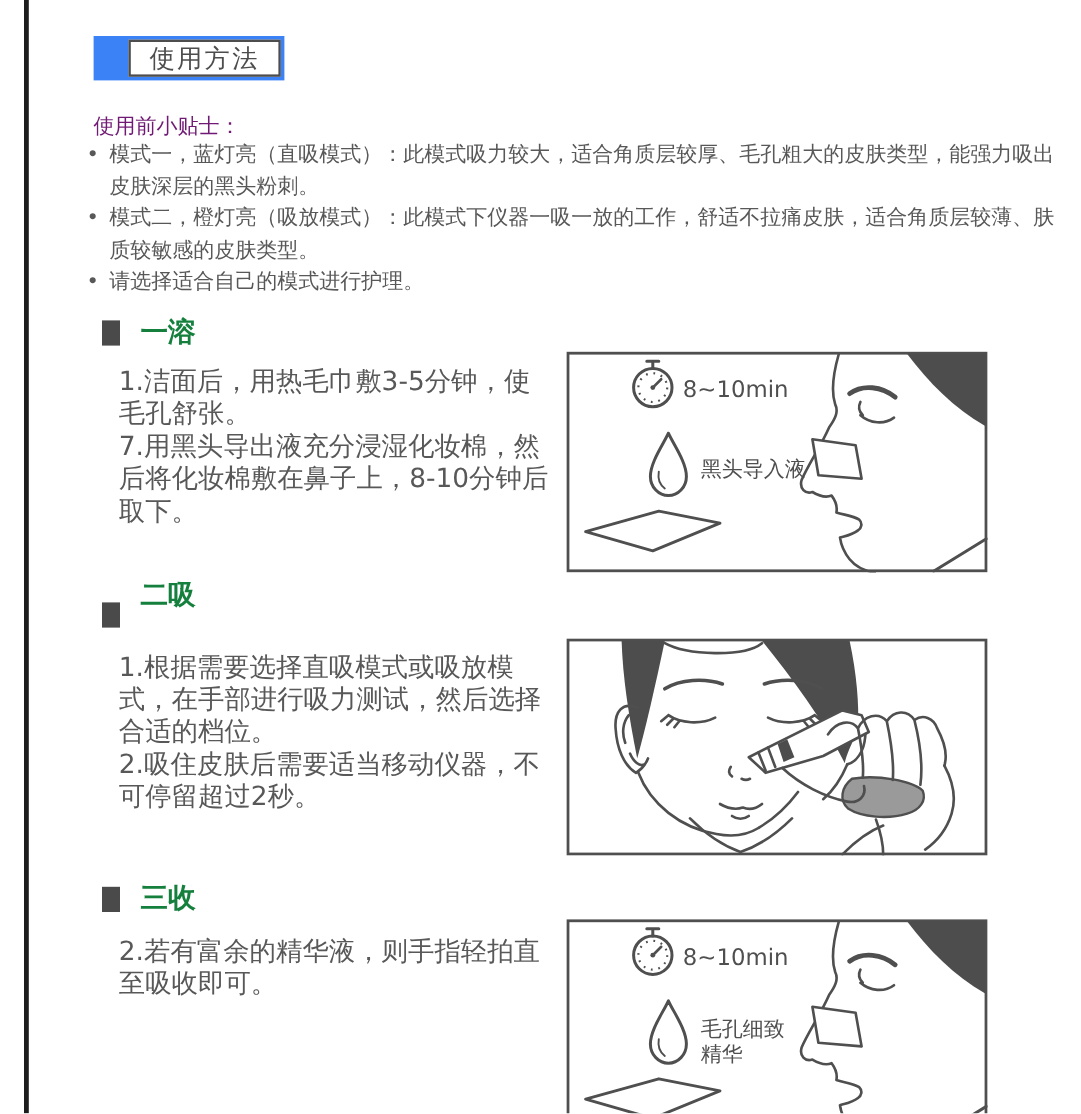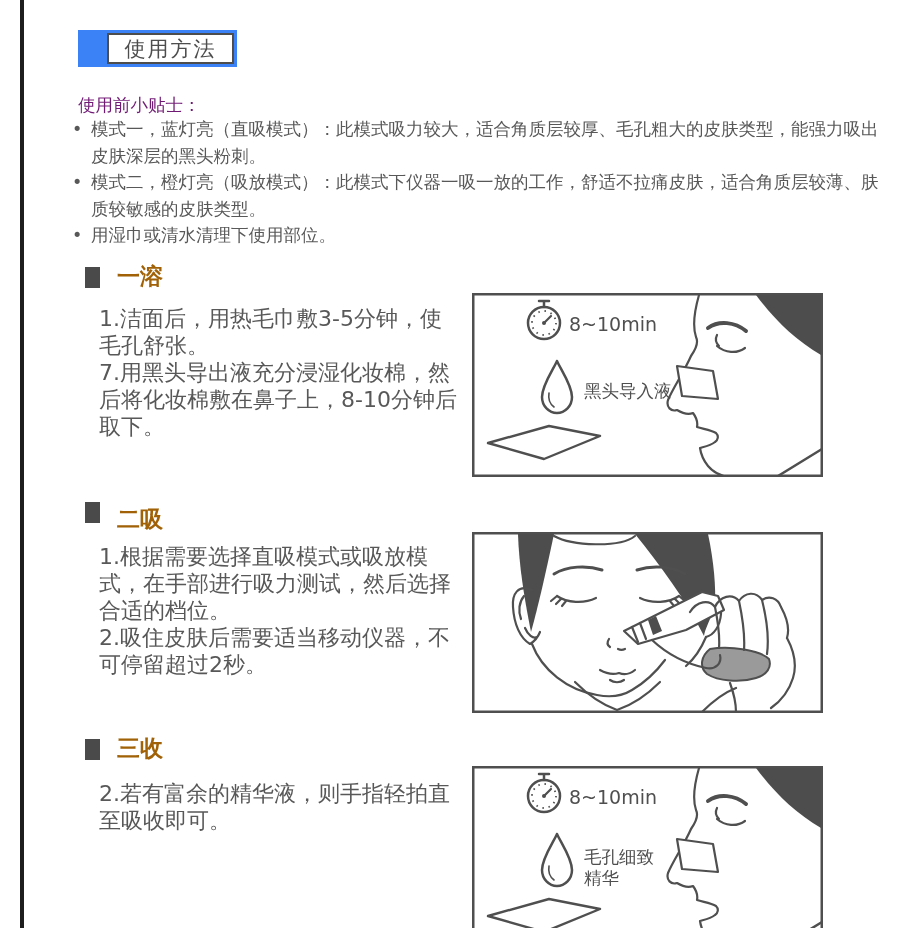--- a/index.html
+++ b/index.html
@@ -11,21 +11,21 @@
   .title-inner{position:absolute;left:29px;top:3px;right:3px;bottom:3px;background:#ffffff;
                border:2px solid #4d4d4d;display:flex;align-items:center;justify-content:center;
                font-size:21px;letter-spacing:2px;color:#4d4d4d;}
 
   .tips-heading{position:absolute;left:78px;top:93px;font-size:17.5px;color:#701a75;}
   .tips-list{position:absolute;left:70px;top:116px;width:812px;margin:0;padding:0;list-style:none;}
   .tips-list li{position:relative;padding-left:21px;font-size:17.5px;line-height:26.5px;color:#585858;}
   .tips-list li::before{content:"\2022";position:absolute;left:2px;top:0;color:#585858;}
 
   .step-square{position:absolute;width:15px;height:21px;background:#4a4a4a;}
-  .step-title{position:absolute;font-size:23px;font-weight:bold;color:#a16207;}
+  .step-title{position:absolute;font-size:23px;font-weight:bold;color:#15803d;}
   .step-body{position:absolute;width:364px;font-size:22px;line-height:27px;color:#585858;margin-top:12px;}
   .step-body p{margin:0;}
 
   .fig{position:absolute;left:472px;}
   svg text{font-family:"DejaVu Sans","Liberation Sans",sans-serif;fill:#4f4f4f;}
   .ln{fill:none;stroke:#4f4f4f;stroke-width:2.2;stroke-linecap:round;stroke-linejoin:round;}
   .lnb{fill:none;stroke:#4f4f4f;stroke-width:2.5;stroke-linecap:round;stroke-linejoin:round;}
   .dark{fill:#4d4d4d;stroke:none;}
   .white{fill:#ffffff;stroke:#4f4f4f;stroke-width:2.2;stroke-linejoin:round;}
   .grip{fill:#9a9a9a;stroke:#4f4f4f;stroke-width:2;stroke-linejoin:round;}
@@ -37,21 +37,21 @@
   <div class="spine"></div>
 
   <div class="title-box">
     <div class="title-inner">使用方法</div>
   </div>
 
   <div class="tips-heading">使用前小贴士：</div>
   <ul class="tips-list">
     <li>模式一，蓝灯亮（直吸模式）：此模式吸力较大，适合角质层较厚、毛孔粗大的皮肤类型，能强力吸出皮肤深层的黑头粉刺。</li>
     <li>模式二，橙灯亮（吸放模式）：此模式下仪器一吸一放的工作，舒适不拉痛皮肤，适合角质层较薄、肤质较敏感的皮肤类型。</li>
-    <li>用湿巾或清水清理下使用部位。</li>
+    <li>请选择适合自己的模式进行护理。</li>
   </ul>
 
   <div class="step-square" style="left:85px;top:267px;"></div>
   <div class="step-title" style="left:117px;top:261px;">一溶</div>
   <div class="step-body" style="left:99px;top:293px;">
     <p>1.洁面后，用热毛巾敷3-5分钟，使毛孔舒张。</p>
     <p>7.用黑头导出液充分浸湿化妆棉，然后将化妆棉敷在鼻子上，8-10分钟后取下。</p>
   </div>
 
   <svg class="fig" style="top:293px;" width="351" height="184" viewBox="0 0 351 184">
@@ -75,21 +75,21 @@
     <text x="97" y="38" font-size="19">8~10min</text>
 
     <path class="lnb" d="M85,68 C81,77 70,92 70,104 C70,113 77,120 85,120 C93,120 100,113 100,104 C100,92 89,77 85,68 Z"></path>
     <path class="ln" style="stroke-width:1.6;" d="M77,100 C76,106 78,111 82,114"></path>
     <text x="112" y="104" font-size="17.5">黑头导入液</text>
 
     <polygon class="white" style="stroke-width:2.4;" points="16,150 77,133 128,143 72,166"></polygon>
   </svg>
 
   <div class="step-square" style="left:85px;top:502px;"></div>
-  <div class="step-title" style="left:117px;top:504px;">二吸</div>
+  <div class="step-title" style="left:117px;top:480px;">二吸</div>
   <div class="step-body" style="left:99px;top:531px;">
     <p>1.根据需要选择直吸模式或吸放模式，在手部进行吸力测试，然后选择合适的档位。</p>
     <p>2.吸住皮肤后需要适当移动仪器，不可停留超过2秒。</p>
   </div>
 
   <svg class="fig" style="top:532px;" width="351" height="181" viewBox="0 0 351 181">
     <rect x="1.25" y="1.25" width="348.5" height="178.5" fill="none" stroke="#4f4f4f" stroke-width="2.5"></rect>
 
     <path class="dark" d="M46,2 L82,2 C74,40 66,75 59,100 C52,65 47,33 46,2 Z"></path>
     <path class="dark" d="M163,2 L236,2 C242,30 244,55 243,75 C238,88 233,97 232,104 C214,68 188,33 163,2 Z"></path>

